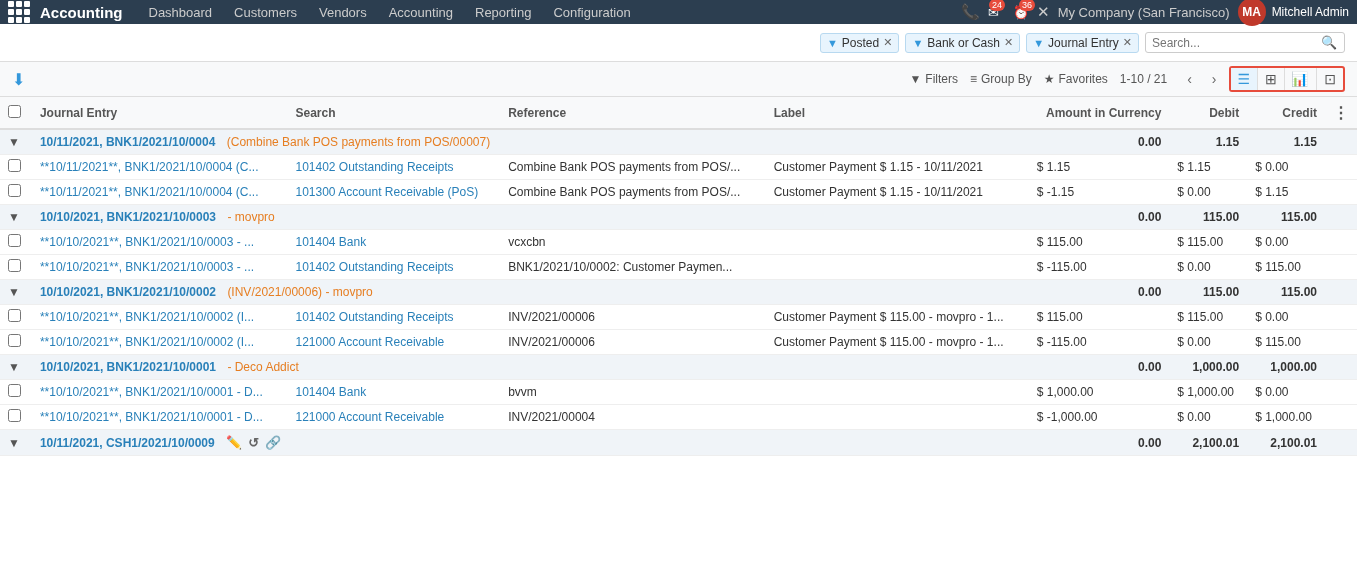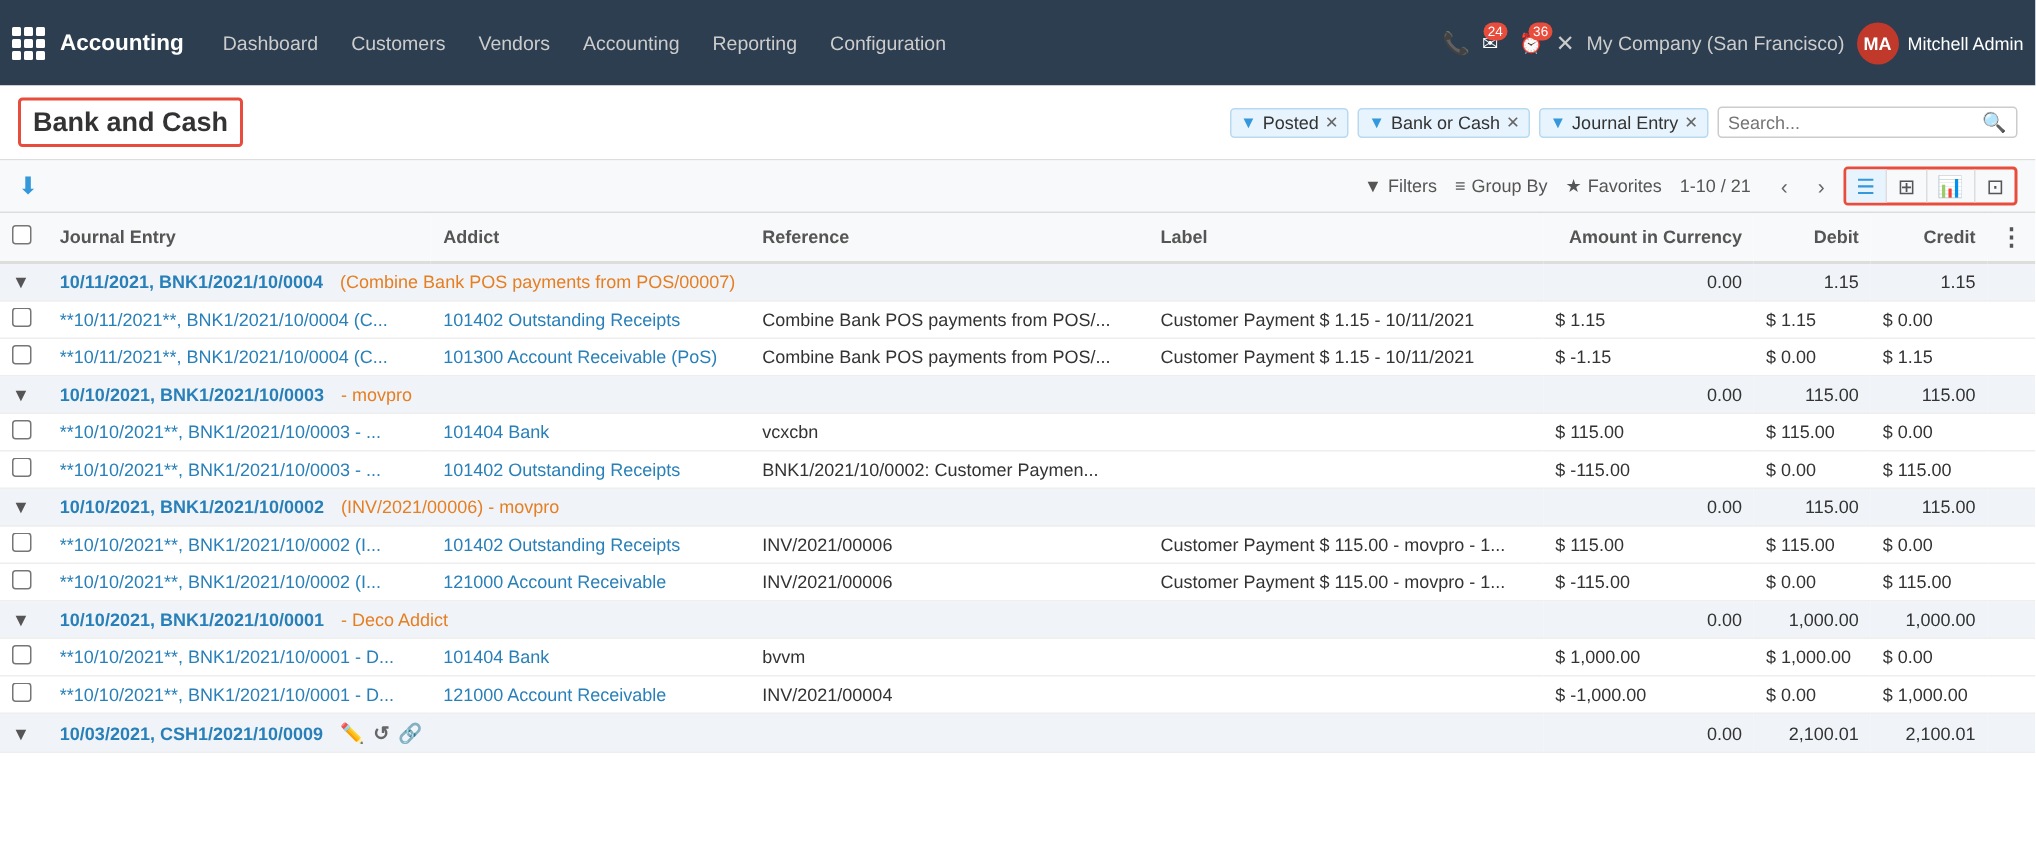--- a/index.html
+++ b/index.html
@@ -4,21 +4,21 @@
   <style>
     * { box-sizing: border-box; margin: 0; padding: 0; }
     body { font-family: Arial, sans-serif; font-size: 13px; background: #fff; color: #333; }
 
     
     .topnav {
       background: #2c3e50;
       color: #fff;
       display: flex;
       align-items: center;
-      height: 57px;
+      height: 24px;
       padding: 0 8px;
       gap: 4px;
     }
     .topnav-grid-icon {
       display: grid;
       grid-template-columns: repeat(3,6px);
       grid-template-rows: repeat(3,6px);
       gap: 2px;
       margin-right: 6px;
       cursor: pointer;
@@ -160,21 +160,21 @@
     .group-row {
       background: #f0f4f8;
       font-weight: 600;
       color: #333;
     }
     .group-row td { padding: 5px 8px; }
     .group-row .group-label { color: #2980b9; }
     .group-row .group-note { color: #e67e22; font-weight: normal; margin-left: 8px; }
     .data-row td { padding: 4px 8px; color: #333; }
     .amount-right { text-align: left; }
-    .group-amount { text-align: right; font-weight: 400; }
+    .group-amount { text-align: right; font-weight: 700; }
     .col-check { width: 28px; }
     .col-check input[type=checkbox] { cursor: pointer; }
     .chevron-icon { cursor: pointer; margin-right: 4px; color: #555; }
     .last-col-header {
       width: 28px;
       text-align: center;
     }
     .three-dots { cursor: pointer; font-size: 16px; color: #555; }
     .inline-icons { display: inline-flex; gap: 6px; margin-left: 8px; }
     .inline-icon { cursor: pointer; color: #666; font-size: 13px; }
@@ -216,21 +216,20 @@
     <span class="topnav-icon">✕</span>
     <span class="topnav-company">My Company (San Francisco)</span>
     <div class="topnav-user">
       <div class="user-avatar">MA</div>
       <span>Mitchell Admin</span>
     </div>
   </div>
 </div>
 
 <div class="subheader">
-  <div class="page-title">Bank and Cash</div>
   <div class="filter-bar">
     <div class="filter-tag">
       <span class="filter-tag-icon">▼</span>
       <span>Posted</span>
       <span class="filter-tag-remove">✕</span>
     </div>
     <div class="filter-tag">
       <span class="filter-tag-icon">▼</span>
       <span>Bank or Cash</span>
       <span class="filter-tag-remove">✕</span>
@@ -279,21 +278,21 @@
 </div>
 
 <div class="table-container">
   <table>
     <thead>
       <tr>
         <th class="col-check">
           <input type="checkbox" style="">
         </th>
         <th>Journal Entry</th>
-        <th>Addict</th>
+        <th>Search</th>
         <th>Reference</th>
         <th>Label</th>
         <th class="right">Amount in Currency</th>
         <th class="right">Debit</th>
         <th class="right">Credit</th>
         <th class="last-col-header">
           <span class="three-dots">⋮</span>
         </th>
       </tr>
     </thead>
@@ -456,21 +455,21 @@
       <td class="amount-right">$ -1,000.00</td>
       <td class="amount-right">$ 0.00</td>
       <td class="amount-right">$ 1,000.00</td>
       <td></td>
     </tr>
         <tr class="group-row">
     <td>
       <span class="chevron-icon">▼</span>
     </td>
     <td colspan="4">
-      <span class="group-label">10/03/2021, CSH1/2021/10/0009</span>
+      <span class="group-label">10/11/2021, CSH1/2021/10/0009</span>
       
       <span class="inline-icons">
         <span class="inline-icon">✏️</span>
         <span class="inline-icon">↺</span>
         <span class="inline-icon">🔗</span>
       </span>
     </td>
     <td class="group-amount">0.00</td>
     <td class="group-amount">2,100.01</td>
     <td class="group-amount">2,100.01</td>

